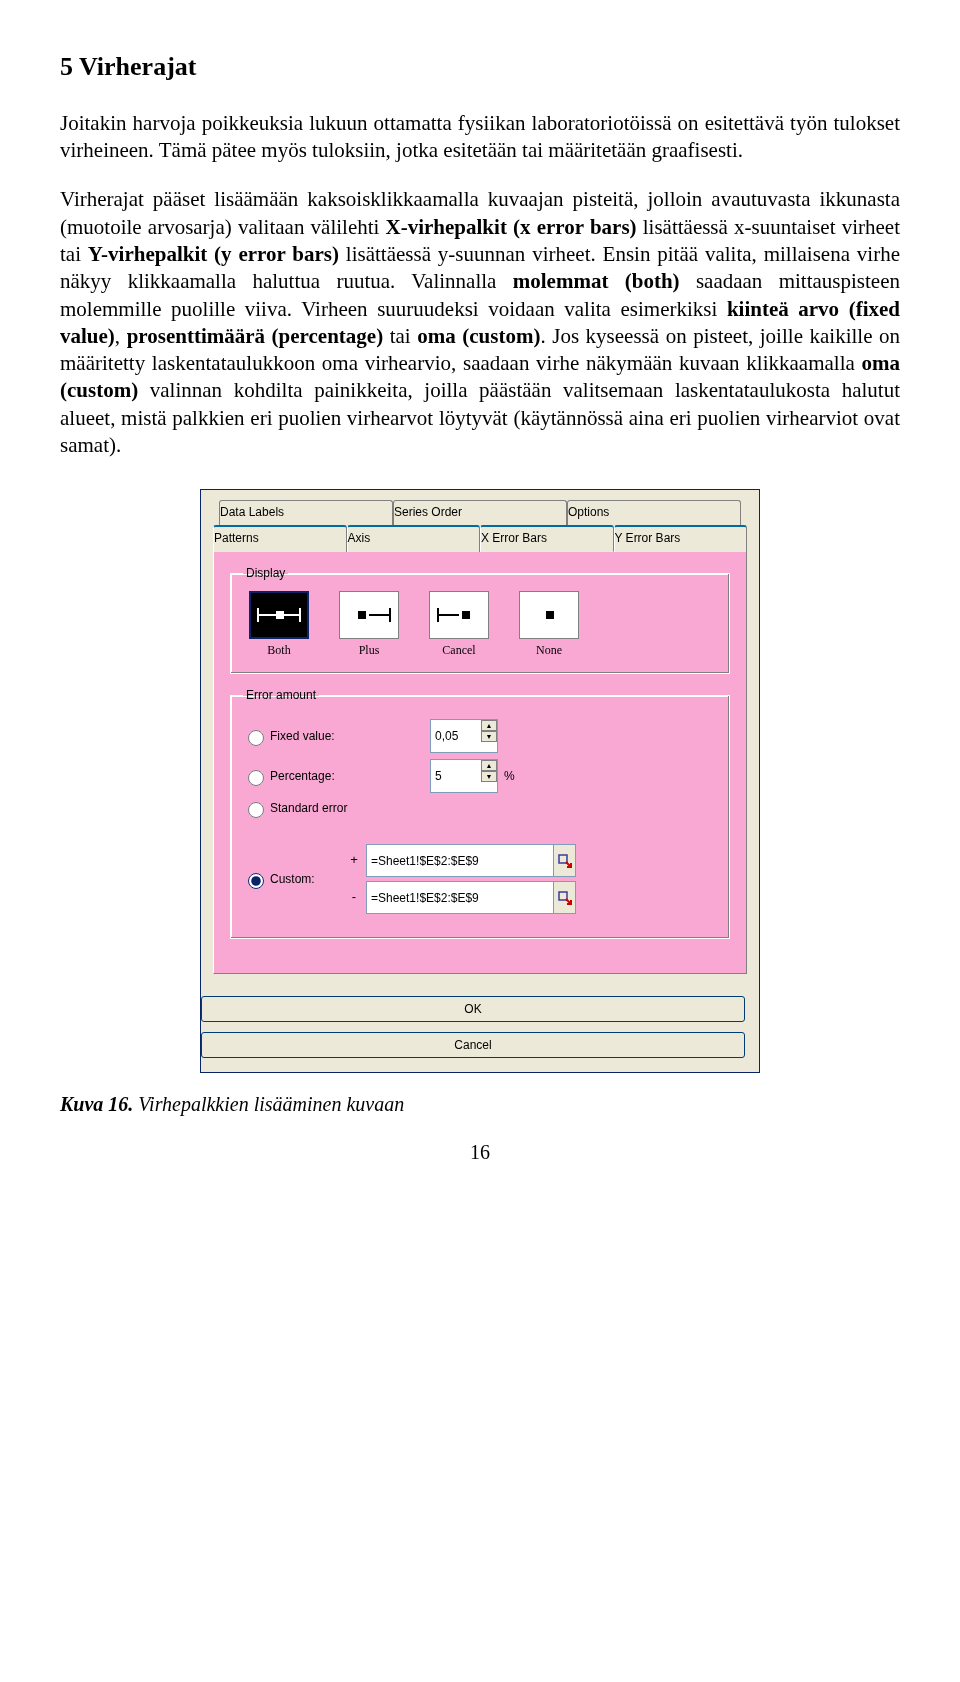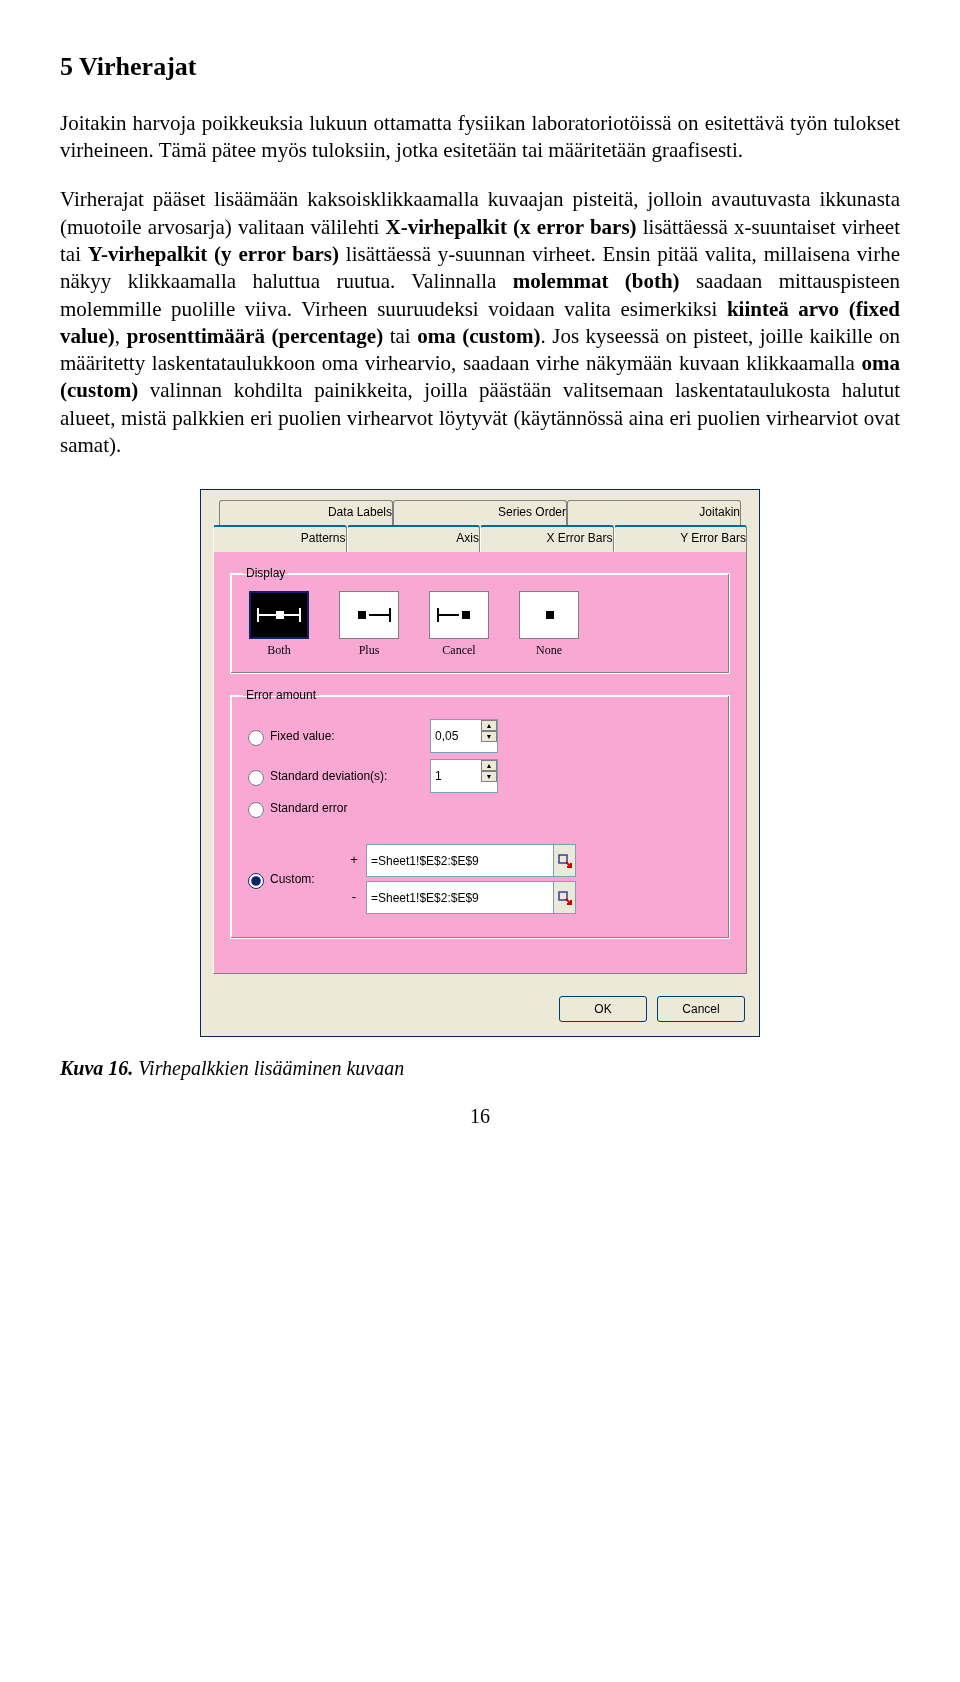--- a/index.html
+++ b/index.html
@@ -51,21 +51,21 @@
     display:flex; align-items:center; justify-content:center;
     font-family: Arial; font-size:12px; font-weight:bold;
     color:#000; cursor:pointer;
   }
   .dbody { padding: 10px 12px 14px 12px; }
   
   .tabrow { display:flex; }
   .tabrow.backrow { margin-left:6px; margin-right:6px; }
   .tab {
     flex:1;
-    text-align:right;
+    text-align:left;
     padding:4px 0;
     background:#ece9d8;
     border:1px solid #808080;
     border-bottom:none;
     border-top-left-radius:3px;
     border-top-right-radius:3px;
     font-size:12px;
     position:relative;
     cursor:pointer;
   }
@@ -144,21 +144,21 @@
   }
   .refbox input { border:none; outline:none; flex:1; padding:0 4px; font-size:12px; font-family:Tahoma,sans-serif;}
   .refbox .refbtn {
     width:22px; border:none; border-left:1px solid #7f9db9;
     background:#ece9d8; cursor:pointer; display:flex; align-items:center; justify-content:center;
   }
   .refbtn svg { width:14px; height:14px; }
   
   .custom-rows { margin-left:28px; }
   
-  .dlg-footer { display:flex; justify-content:flex-end; gap:10px; padding:8px 14px 14px 0; }
+  .dlg-footer { display:flex; justify-content:flex-end; gap:10px; padding:8px 14px 14px 0;flex-direction:column; }
   .win-btn {
     min-width:88px; height:26px; font-size:12px; font-family:Tahoma,sans-serif;
     background:#ece9d8; border:1px solid #003c74; border-radius:3px;
     cursor:pointer;
   }
   
   
   input[type=radio] { accent-color:#0a246a; }
   
 </style>
@@ -172,21 +172,21 @@
 <p>
   <span>Virherajat pääset lisäämään kaksoisklikkaamalla kuvaajan pisteitä, jolloin avautuvasta ikkunasta (muotoile arvosarja) valitaan välilehti </span><b>X-virhepalkit (x error bars)</b><span> lisättäessä x-suuntaiset virheet tai </span><b>Y-virhepalkit (y error bars)</b><span> lisättäessä y-suunnan virheet. Ensin pitää valita, millaisena virhe näkyy klikkaamalla haluttua ruutua. Valinnalla </span><b>molemmat (both)</b><span> saadaan mittauspisteen molemmille puolille viiva. Virheen suuruudeksi voidaan valita esimerkiksi </span><b>kiinteä arvo (fixed value)</b><span>, </span><b>prosenttimäärä (percentage)</b><span> tai </span><b>oma (custom)</b><span>. Jos kyseessä on pisteet, joille kaikille on määritetty laskentataulukkoon oma virhearvio, saadaan virhe näkymään kuvaan klikkaamalla </span><b>oma (custom)</b><span> valinnan kohdilta painikkeita, joilla päästään valitsemaan laskentataulukosta halutut alueet, mistä palkkien eri puolien virhearvot löytyvät (käytännössä aina eri puolien virhearviot ovat samat).</span>
 </p>
 
 <div class="dialog-wrap">
 <div class="dialog">
   <div class="dbody">
     <div class="tabrow backrow">
       <div class="tab">Data Labels</div>
       <div class="tab">Series Order</div>
-      <div class="tab">Joitakin</div>
+      <div class="tab">Options</div>
     </div>
     <div class="tabrow frontrow">
       <div class="tab">Patterns</div>
       <div class="tab">Axis</div>
       <div class="tab active">X Error Bars</div>
       <div class="tab">Y Error Bars</div>
     </div>
     <div class="tabpanel">
 
       <fieldset class="group">
@@ -242,32 +242,33 @@
           <span class="rlabel">Fixed value:</span>
           <span class="spin">
             <input value="0,05" style="">
             <span class="btns">
               <button>▲</button>
               <button>▼</button>
             </span>
           </span>
         </div>
 
-
         <div class="erow">
           <input type="radio" name="err" class="radio" style="">
-          <span class="rlabel">Standard deviation(s):</span>
+          <span class="rlabel">Percentage:</span>
           <span class="spin">
-            <input value="1" style="">
+            <input value="5" style="">
             <span class="btns">
               <button>▲</button>
               <button>▼</button>
             </span>
           </span>
-        </div>
+          <span class="unit">%</span>
+        </div>
+
 
         <div class="erow">
           <input type="radio" name="err" class="radio" style="">
           <span class="rlabel">Standard error</span>
         </div>
 
         <div style="height:10px"></div>
 
         <div class="erow">
           <input type="radio" name="err" class="radio" checked="" style="">

